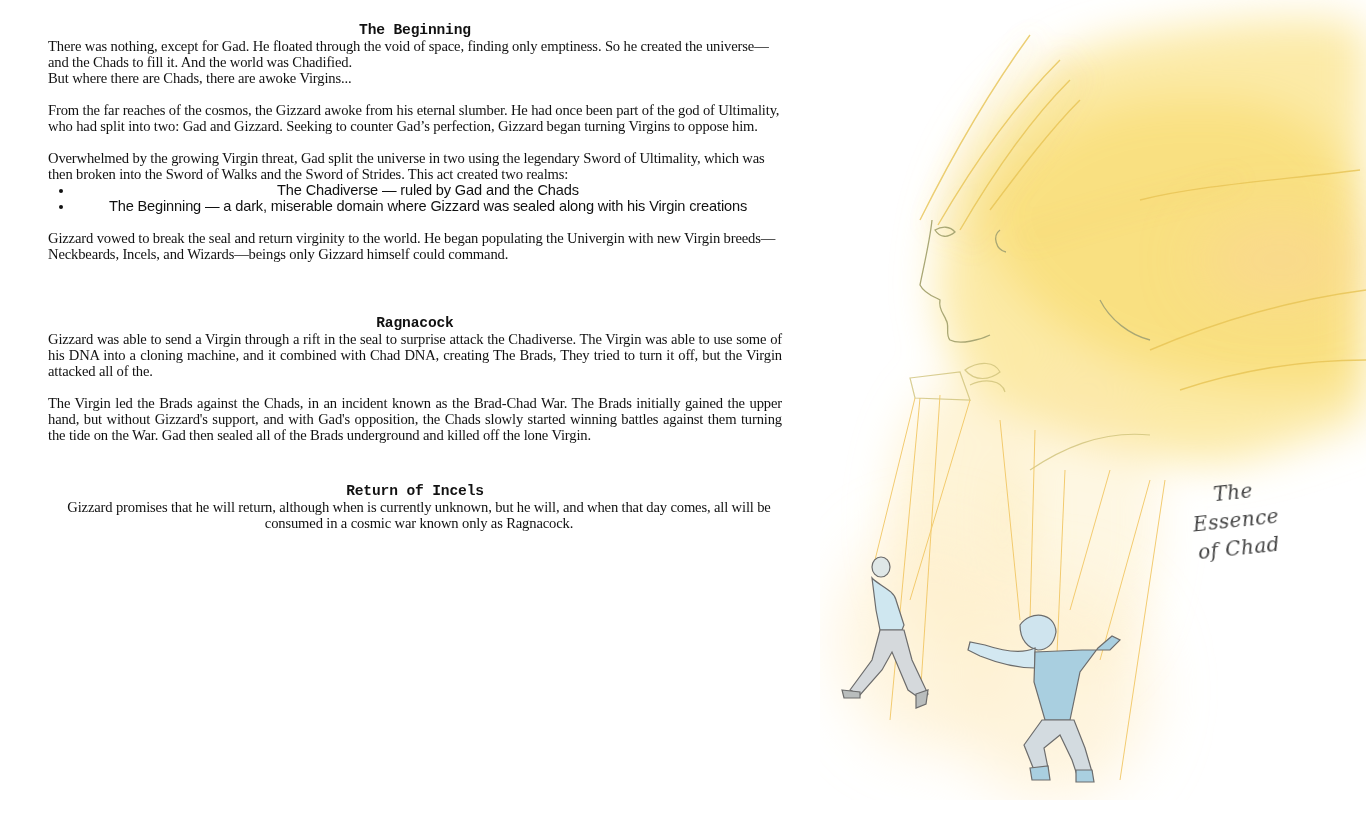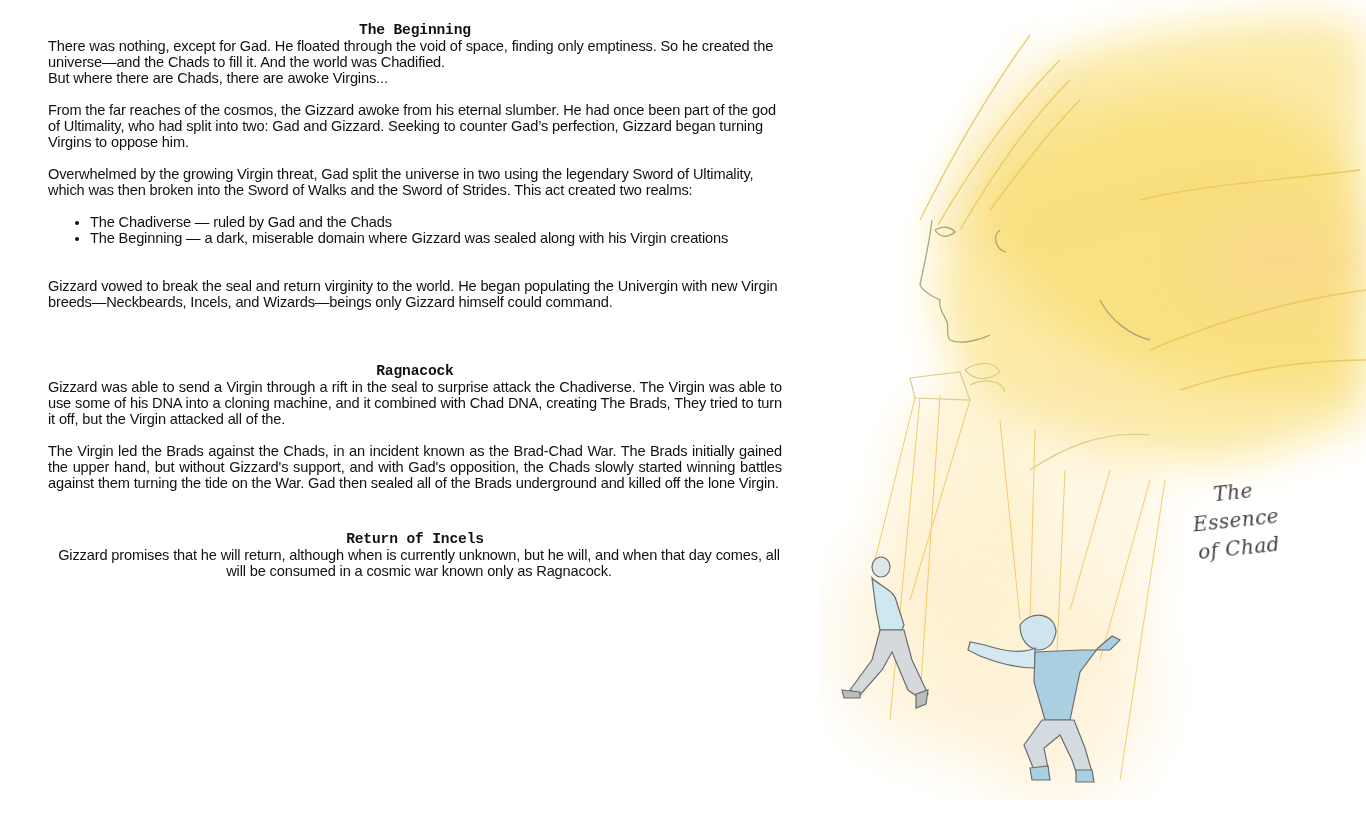--- a/index.html
+++ b/index.html
@@ -8,25 +8,25 @@
       font-family: "Liberation Sans", "DejaVu Sans", sans-serif; color: #111;
     }
     .text-col {
       position: absolute; left: 48px; top: 22px; width: 734px;
       font-size: 14.6px; line-height: 16px; letter-spacing: -0.15px;
     }
     .title {
       text-align: center; font-size: 19px; line-height: 26px; margin: 0 0 8px 0; font-weight: normal; letter-spacing: 0;
     }
     .heading { text-align: center; font-weight: bold; margin: 0; font-size: 14.6px; line-height: 16px; font-family: Liberation Mono, monospace; }
-    p { margin: 0; }
+    p { margin: 0; font-family: Liberation Serif, serif; }
     .gap { height: 16px; }
     .gap2 { height: 37px; }
     .gap3 { height: 40px; }
-    ul { margin: 16px; padding-left: 26px; }
+    ul { margin: 0; padding-left: 26px; text-align: center; }
     li { margin: 0; }
     .justify { text-align: justify; }
     .center { text-align: center; margin-left: 8px; }
     .art {
       position: absolute; left: 820px; top: 0; width: 546px; height: 800px;
     }
     .signature {
       position: absolute; left: 1176px; top: 478px; width: 120px;
       font-family: "DejaVu Serif", serif; font-style: italic; color: #444;
       font-size: 20px; line-height: 28px; text-align: center; transform: rotate(-6deg);

